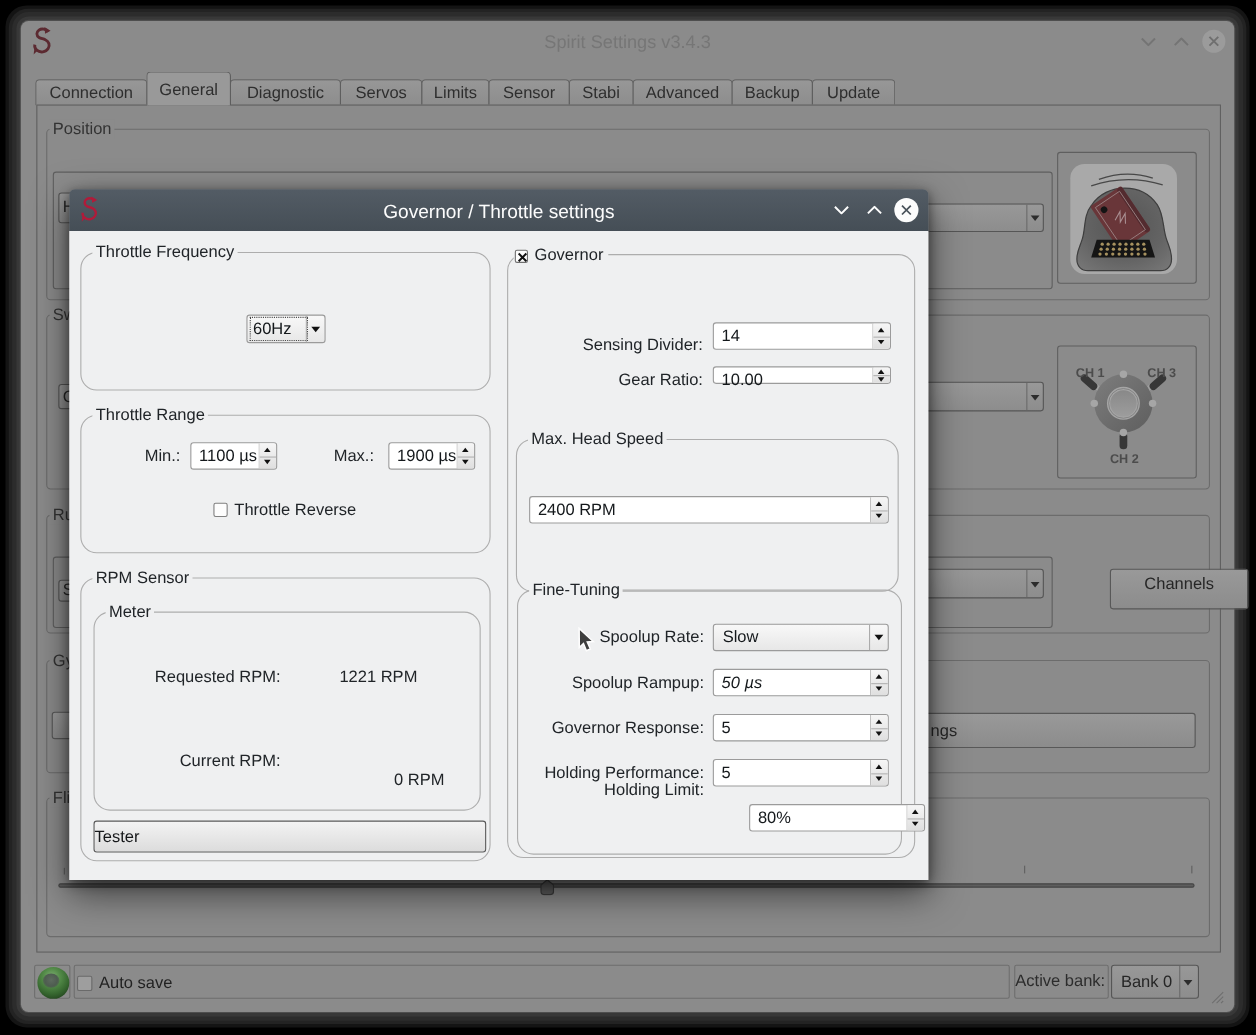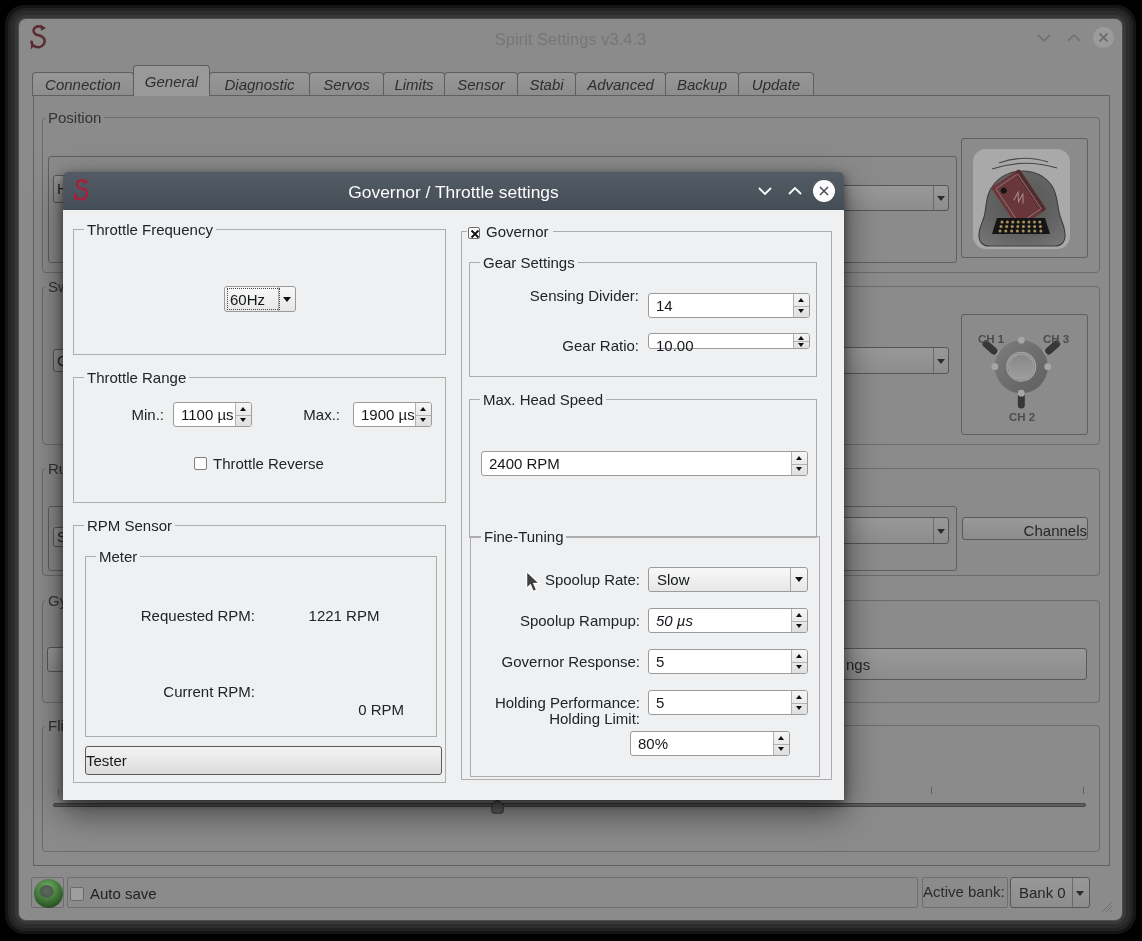--- a/index.html
+++ b/index.html
@@ -13,21 +13,21 @@
   background:#8b8b8b; border-radius:7px;
   box-shadow:0 0 0 1px #4e4e4e, 0 0 0 4px #383838, 0 0 0 8px #2c2c2c,
              0 0 0 11px #232323, 0 0 0 14px #141414;
 }
 #win .wtitle { position:absolute; left:0; top:11px; width:100%; text-align:center;
   font-size:16.5px; color:#767676; }
 
 
 .tab { position:absolute; top:53px; height:24px; background:linear-gradient(#979797,#8d8d8d);
   border:1px solid #5e5e5e; border-bottom:none; border-radius:4px 4px 0 0;
-  font-size:15px; color:#2e2e2e; text-align:center; line-height:23px;font-style:italic; }
+  font-size:15px; color:#2e2e2e; text-align:center; line-height:23px; }
 .tab.active { top:46px; height:31px; background:#999999; line-height:32px; z-index:3;}
 #tabpanel { position:absolute; left:14px; top:76px; width:1077px; height:771px;
   border:1px solid #606060; background:#8b8b8b; }
 
 
 .dgroup { position:absolute; border:1px solid #6c6c6c; border-radius:4px; }
 .dgroup .glabel { position:absolute; top:-9px; font-size:15px; color:#333333;
   background:#8b8b8b; padding:0 3px; line-height:17px;}
 .dcombo { position:absolute; background:linear-gradient(#989898,#8d8d8d);
   border:1px solid #565656; border-radius:3px; font-size:15px; color:#262626; }
@@ -44,21 +44,21 @@
 
 #dlg { position:absolute; left:63px; top:172px; width:781px; height:628px;
   box-shadow:0 12px 34px rgba(0,0,0,.55), 0 3px 10px rgba(0,0,0,.45); z-index:10;
   border-radius:5px 5px 0 0;}
 #dlgbar { position:absolute; left:0; top:0; width:100%; height:38px;
   background:linear-gradient(#535c65,#454e56); border-radius:5px 5px 0 0; }
 #dlgbar .dtitle { position:absolute; left:0; top:10px; width:100%; text-align:center;
   font-size:17.4px; color:#fcfcfc; }
 #dlgbody { position:absolute; left:0; top:38px; width:100%; height:590px; background:#eff0f1; }
 
-.group { position:absolute; border:1px solid #adadad; border-radius:0; }
+.group { position:absolute; border:1px solid #adadad; border-radius:15px; }
 .group .glabel { position:absolute; top:-9px; font-size:15px; color:#202428;
   background:#eff0f1; padding:0 3px; line-height:17px; }
 
 .lbl { position:absolute; font-size:15px; color:#202428; line-height:17px; }
 .rlbl { position:absolute; font-size:15px; color:#202428; text-align:right; line-height:17px; }
 
 .spin { position:absolute; background:#fff; border:1px solid #9b9b9b; border-radius:3px;
   font-size:15px; color:#14181b; }
 .spin .txt { position:absolute; left:7px; top:0; bottom:0; }
 .spin .btns { position:absolute; right:0; top:0; bottom:0; width:16px;
@@ -220,21 +220,21 @@
     <circle cx="60.3" cy="79.2" r="3.4" fill="#a6a6a6"></circle>
     <circle cx="33.8" cy="52.7" r="3.4" fill="#a6a6a6"></circle>
     <circle cx="86.8" cy="52.7" r="3.4" fill="#a6a6a6"></circle>
     <text x="17" y="29" font-family="Liberation Sans, sans-serif" font-size="11.5" font-weight="bold" fill="#4c4c4c">CH 1</text>
     <text x="82" y="29" font-family="Liberation Sans, sans-serif" font-size="11.5" font-weight="bold" fill="#4c4c4c">CH 3</text>
     <text x="48" y="107" font-family="Liberation Sans, sans-serif" font-size="11.5" font-weight="bold" fill="#4c4c4c">CH 2</text>
   </svg>
   <div class="dcombo" style="left:700px;top:498px;width:230px;height:27px;">
         <span class="arr"></span>
       </div>
-  <div class="dbtn" style="left:943px;top:498px;width:126px;height:23px;line-height:26px;text-align:right;">Channels</div>
+  <div class="dbtn" style="left:990px;top:498px;width:126px;height:37px;line-height:26px;">Channels</div>
   <div class="dbtn" style="left:620px;top:629px;width:448px;height:32px;"></div>
   <div class="abs" style="left:827px;top:637px;font-size:15px;color:#262626;line-height:17px;">ngs</div>
 
   <div class="abs" style="left:34px;top:784px;width:1033px;height:4px;background:#5e5e5e;border:1px solid #454545;border-radius:2px;"></div>
   <div class="abs" style="left:39px;top:770px;width:1px;height:6px;background:#5f5f5f;"></div>
   <div class="abs" style="left:912px;top:768px;width:1px;height:7px;background:#5f5f5f;"></div>
   <div class="abs" style="left:1064px;top:768px;width:1px;height:7px;background:#5f5f5f;"></div>
   <svg class="abs" style="left:472px;top:780px" width="13" height="15" viewBox="0 0 13 15">
     <path d="M6.5 0.8 L12.2 5.6 L12.2 11.5 Q12.2 14.2 9.5 14.2 L3.5 14.2 Q0.8 14.2 0.8 11.5 L0.8 5.6 Z" fill="#5f5f5f" stroke="#3e3e3e" stroke-width="1.1"></path>
   </svg>
@@ -318,24 +318,21 @@
 
     <div class="group" style="left:398px;top:21px;width:371px;height:549px;">
       <div class="glabel" style="left:5px;width:86px;">&nbsp;</div>
     </div>
     <div class="abs" style="left:405px;top:17px;width:12px;height:12px;background:#fdfdfd;border:1px solid #6f6f6f;border-radius:2px;"></div>
     <svg class="abs" style="left:405px;top:17px" width="14" height="14" viewBox="0 0 14 14">
           <path d="M3.5 3.5 L10.5 10.5 M10.5 3.5 L3.5 10.5" stroke="#111" stroke-width="1.8"></path>
         </svg>
     <div class="lbl" style="left:423px;top:13px;">Governor</div>
 
-    <div class="group" style="left:406px;top:52px;width:348px;height:115px;">
-      <div class="glabel" style="left:10px;">Gear Settings</div>
-    </div>
-    <div class="rlbl" style="left:416px;top:77px;width:160px;">Sensing Divider:</div>
+    <div class="rlbl" style="left:416px;top:95px;width:160px;">Sensing Divider:</div>
     <div class="spin" style="left:585px;top:83px;width:162px;height:25px;line-height:23px;">
       <span class="txt">14</span>
           <span class="btns">
             <i class="up"></i>
             <i class="dn"></i>
           </span>
     </div>
     <div class="rlbl" style="left:416px;top:127px;width:160px;">Gear Ratio:</div>
     <div class="spin" style="left:585px;top:123px;width:162px;height:16px;line-height:23px;">
       <span class="txt">10.00</span>
@@ -381,21 +378,21 @@
     </div>
     <div class="rlbl" style="left:417px;top:484px;width:160px;">Holding Performance:</div>
     <div class="spin" style="left:585px;top:480px;width:160px;height:25px;line-height:23px;">
       <span class="txt">5</span>
           <span class="btns">
             <i class="up"></i>
             <i class="dn"></i>
           </span>
     </div>
     <div class="rlbl" style="left:417px;top:500px;width:160px;">Holding Limit:</div>
-    <div class="spin" style="left:567px;top:521px;width:160px;height:25px;line-height:23px;">
+    <div class="spin" style="left:618px;top:521px;width:160px;height:25px;line-height:23px;">
       <span class="txt">80%</span>
           <span class="btns">
             <i class="up"></i>
             <i class="dn"></i>
           </span>
     </div>
 
     <svg class="abs" style="left:462px;top:360px;" width="17" height="24" viewBox="0 0 17 24">
       <path d="M1.5 1.2 L1.6 18.6 L5.4 15 L8.1 21.6 L11.7 20 L8.9 13.6 L14.3 13.2 Z" fill="#3e3e3e" stroke="#fdfdfd" stroke-width="1.4"></path>
     </svg>

